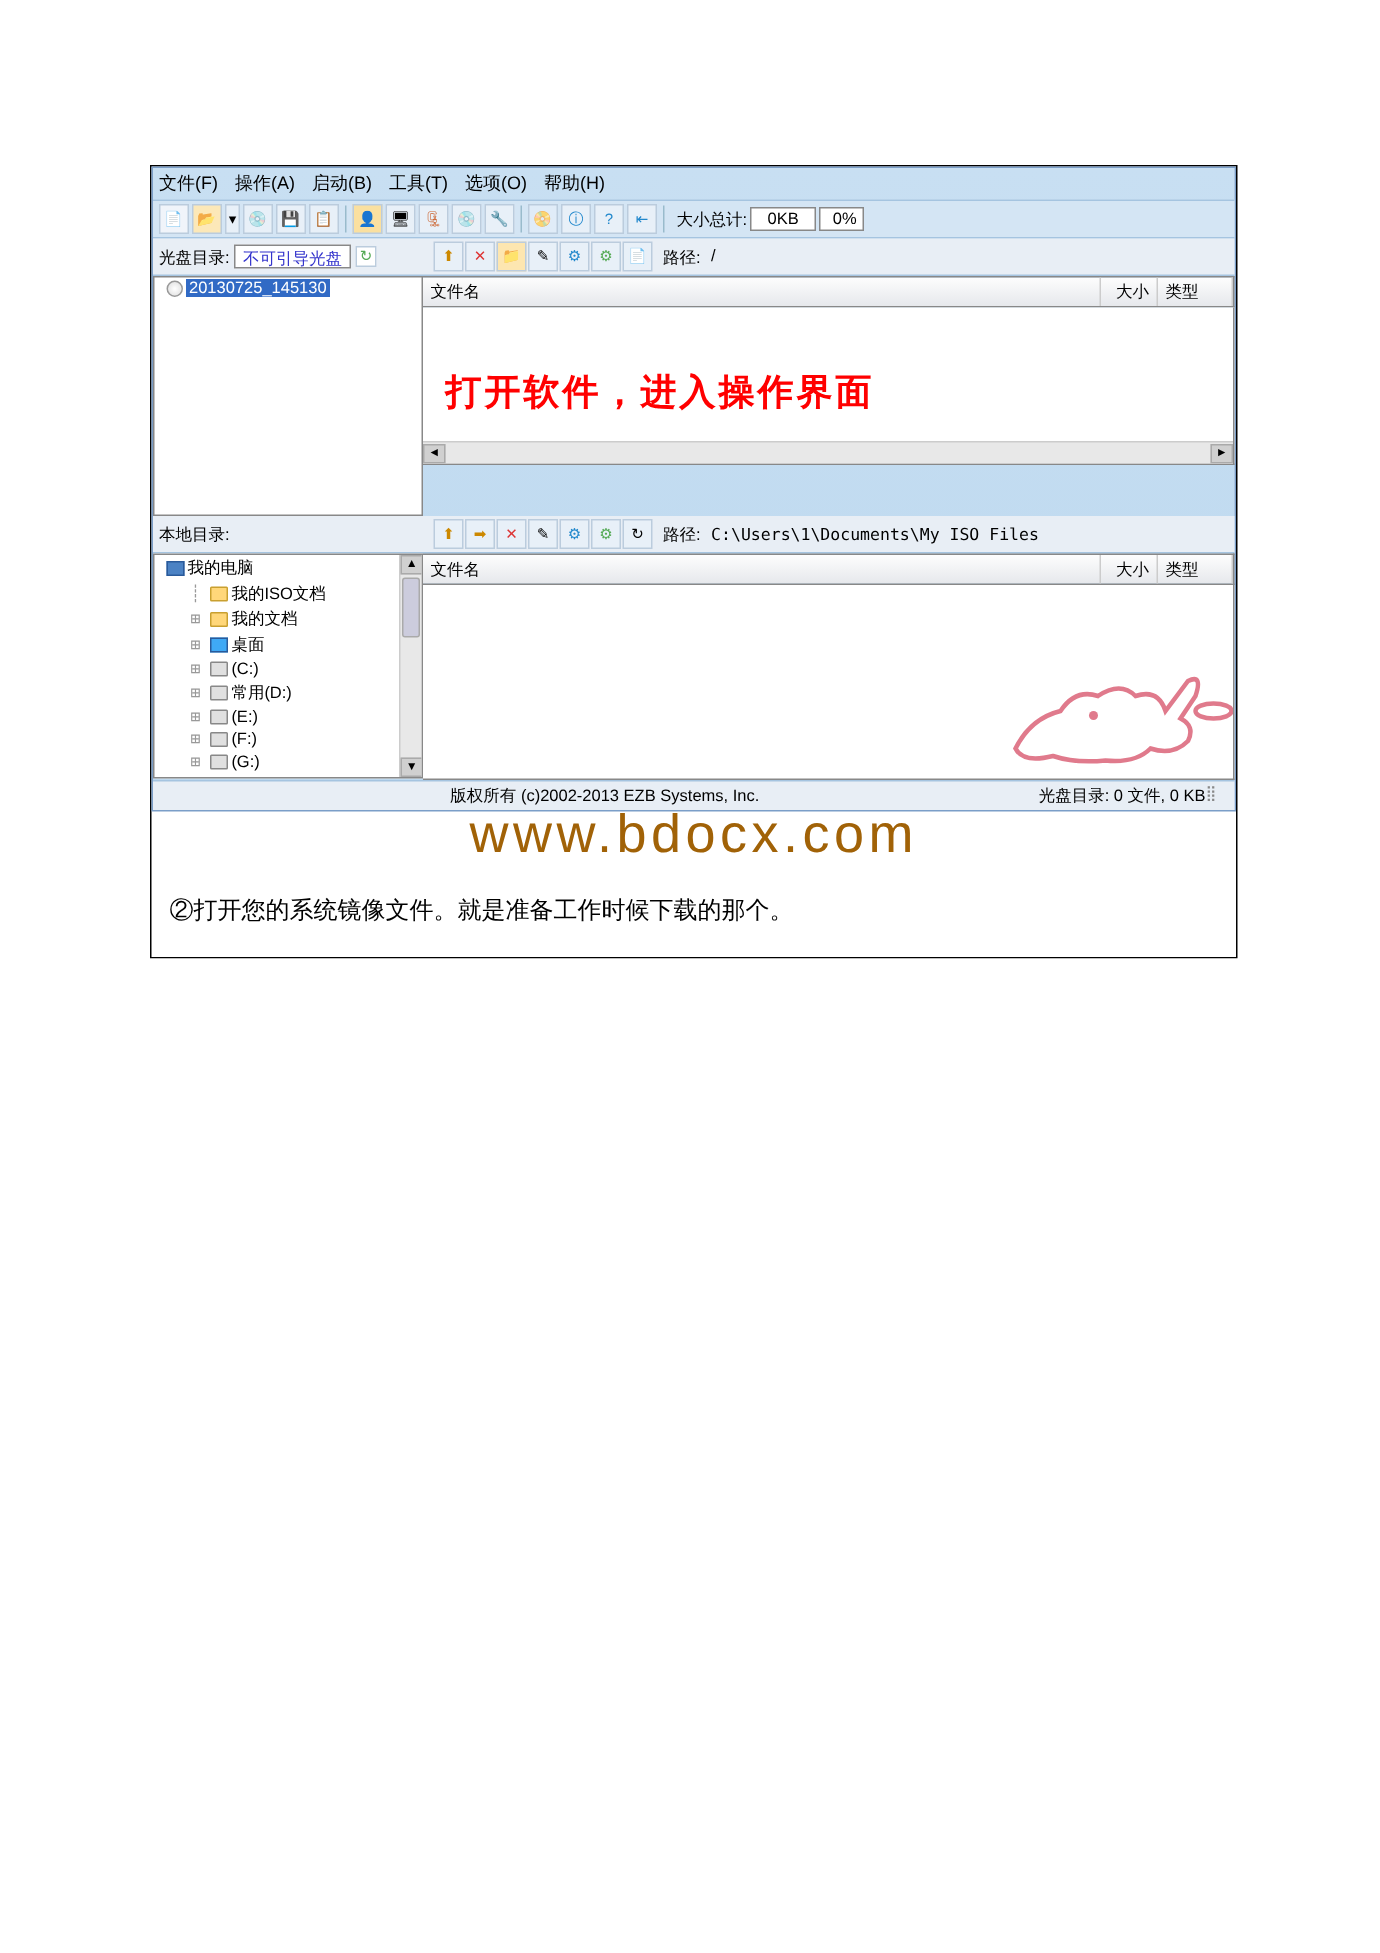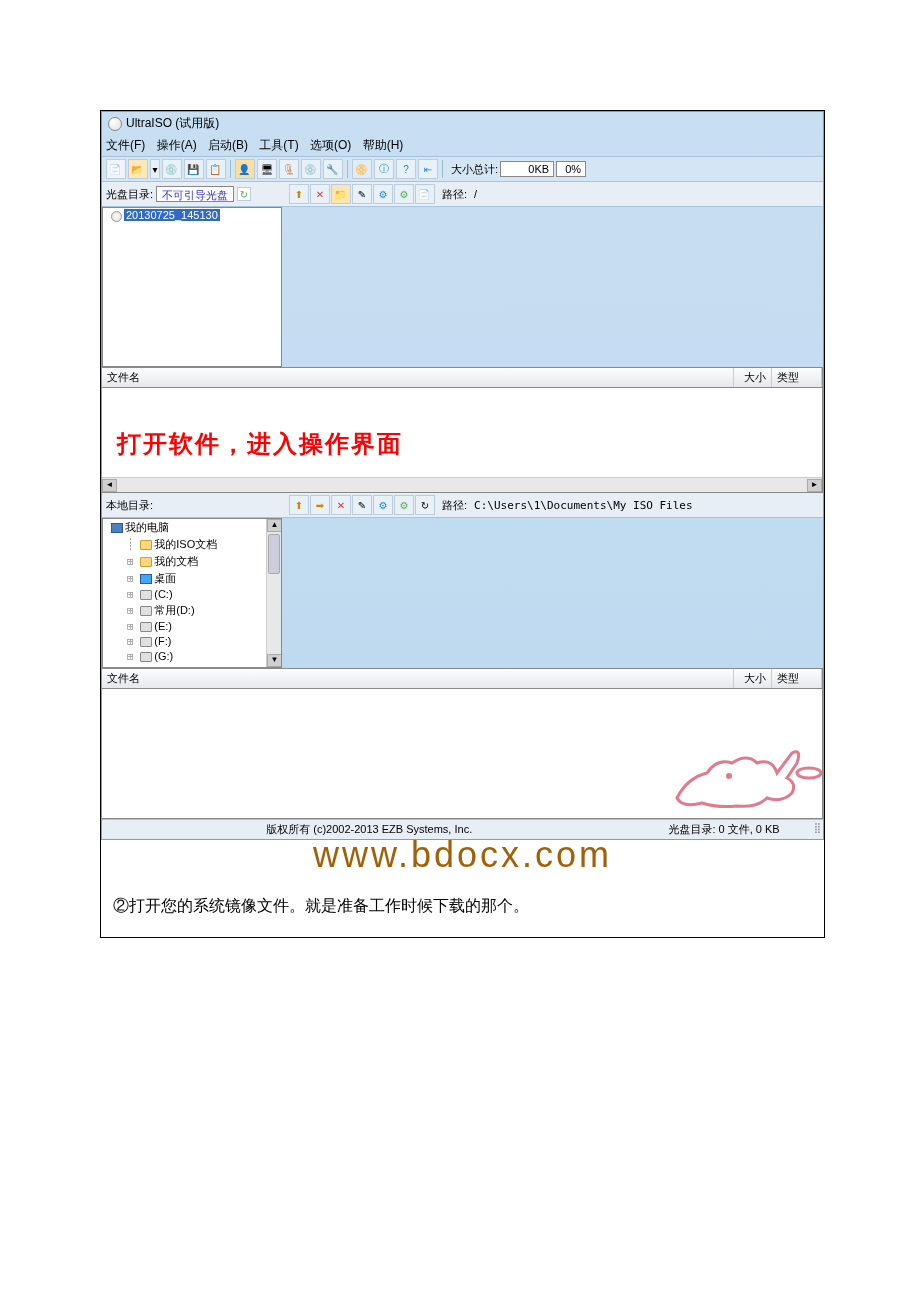--- a/index.html
+++ b/index.html
@@ -9,38 +9,38 @@
     .title-bar { padding: 3px 6px; display: flex; align-items: center; gap: 4px; font-size: 12px; }
     .title-icon { width: 14px; height: 14px; border-radius: 50%; border: 1px solid #888; background: radial-gradient(circle at 30% 30%, #fff, #e0e0e0); display: inline-block; }
     .menu-bar { padding: 2px 4px; font-size: 12px; color: #000; }
     .menu-bar span { margin-right: 8px; cursor: default; }
     .toolbar-row { display: flex; align-items: center; padding: 2px 4px; gap: 2px; background: #d4e5f4; border-top: 1px solid #a5c4e0; border-bottom: 1px solid #a5c4e0; }
     .tb-btn { width: 20px; height: 20px; border: 1px solid #bcd; background: #e8f0f8; font-size: 10px; display: flex; align-items: center; justify-content: center; }
     .tb-sep { width: 1px; height: 18px; background: #9bc; margin: 0 2px; }
     .tb-text { font-size: 11px; margin-left: 4px; }
     .tb-field { background: #fff; border: 1px solid #888; font-size: 11px; padding: 1px 4px; height: 16px; }
     .secondary-bar { display: flex; align-items: center; padding: 2px 4px; font-size: 11px; background: #e8eef5; border-bottom: 1px solid #a5c4e0; gap: 3px; }
-    .split-pane { display: flex; flex-direction: column; }
+    .split-pane { display: flex; }
     .left-col { width: 180px; }
     .right-col { flex: 1; }
     .tree-pane { background: #fff; border: 1px solid #888; font-size: 11px; height: 160px; overflow: hidden; position: relative; }
     .tree-pane-bottom { height: 150px; overflow: auto; }
     .tree-item { padding: 1px 4px; white-space: nowrap; }
     .tree-item-root { margin-left: 4px; }
     .tree-item-child { margin-left: 20px; }
     .tree-branch { color: #999; font-family: monospace; }
     .list-header { display: flex; background: linear-gradient(#fdfdfd, #e6e8ec); border: 1px solid #888; border-left: none; font-size: 11px; }
     .list-header > div { padding: 2px 5px; border-right: 1px solid #ccc; }
     .list-body { background: #fff; border: 1px solid #888; border-top: none; border-left: none; height: 105px; position: relative; overflow: hidden; }
     .list-body-bottom { height: 130px; }
     .annotation { color: #ff0000; font-size: 24px; font-weight: bold; position: absolute; top: 40px; left: 15px; right: 0; letter-spacing: 2px; }
     .scroll-h { position: absolute; bottom: 0; left: 0; right: 0; height: 15px; background: #e8e8e8; border-top: 1px solid #ccc; display: flex; align-items: center; }
     .scroll-btn { width: 15px; height: 13px; background: #d0d0d0; border: 1px solid #aaa; font-size: 8px; text-align: center; }
     .scroll-track { flex: 1; height: 13px; }
-    .status-bar { display: flex; background: #e8eef5; border-top: 1px solid #a5c4e0; font-size: 11px; padding: 2px 2px; gap: 34px; }
+    .status-bar { display: flex; background: #e8eef5; border-top: 1px solid #a5c4e0; font-size: 11px; padding: 2px 12px; }
     .status-left { flex: 1; }
     .status-right { margin-right: 0; }
     .resize { font-size: 10px; color: #888; }
     .small-toolbar { display: flex; gap: 1px; }
     .watermark { text-align: center; font-size: 36px; color: #a16207; letter-spacing: 3px; margin-top: -6px; font-family: Arial, sans-serif; }
     .caption-text { font-size: 16px; padding: 20px 12px 0 12px; }
     .scroll-v { position: absolute; right: 0; top: 0; bottom: 0; width: 15px; background: #e8e8e8; border-left: 1px solid #ccc; }
     .scroll-thumb-v { position: absolute; left: 1px; right: 1px; top: 15px; height: 40px; background: #ccd; border: 1px solid #aaa; border-radius: 2px; }
     .fox-logo { position: absolute; right: -15px; bottom: -10px; width: 180px; height: 100px; }
     .icon-folder { display: inline-block; width: 12px; height: 10px; background: #ffd77a; border: 1px solid #c9a030; vertical-align: middle; margin-right: 2px; border-radius: 1px; }
@@ -48,24 +48,20 @@
     .icon-cd { display: inline-block; width: 11px; height: 11px; background: radial-gradient(#fff, #ddd); border: 1px solid #999; border-radius: 50%; vertical-align: middle; margin-right: 2px; }
     .icon-pc { display: inline-block; width: 12px; height: 10px; background: #4b82c4; border: 1px solid #2a5a9a; vertical-align: middle; margin-right: 2px; }
     .icon-desktop { display: inline-block; width: 12px; height: 10px; background: #3fa9f5; border: 1px solid #2a5a9a; vertical-align: middle; margin-right: 2px; }
   </style>
 </head>
 <body>
 
 <div class="page-border">
   <div class="app-window">
 
-    <div class="title-bar">
-      <span class="title-icon"></span>
-      <span>UltraISO (试用版)</span>
-    </div>
 
     <div class="menu-bar">
       <span>文件(F)</span>
       <span>操作(A)</span>
       <span>启动(B)</span>
       <span>工具(T)</span>
       <span>选项(O)</span>
       <span>帮助(H)</span>
     </div>
 
@@ -82,21 +78,21 @@
       <div class="tb-btn" style="color:#c63">🗜</div>
       <div class="tb-btn" style="color:#b80">💿</div>
       <div class="tb-btn">🔧</div>
       <span class="tb-sep"></span>
       <div class="tb-btn" style="background:#e0ecf8">📀</div>
       <div class="tb-btn" style="color:#28c;">ⓘ</div>
       <div class="tb-btn" style="color:#28c;">?</div>
       <div class="tb-btn" style="color:#28c;">⇤</div>
       <span class="tb-sep"></span>
       <span class="tb-text">大小总计:</span>
-      <span class="tb-field" style="width:54px; text-align:right;">0KB</span>
+      <span class="tb-field" style="width:44px; text-align:center;">0KB</span>
       <span class="tb-field" style="width:30px; text-align:right;">0%</span>
     </div>
 
     <div class="secondary-bar">
       <div class="left-col" style="display:flex; align-items:center; gap:3px;">
         <span>光盘目录:</span>
         <span class="tb-field" style="width:78px; color:#33c; text-align:center;">不可引导光盘</span>
         <div class="tb-btn" style="width:14px;height:14px;background:#fff;color:#5a5">↻</div>
       </div>
       <div class="small-toolbar">

